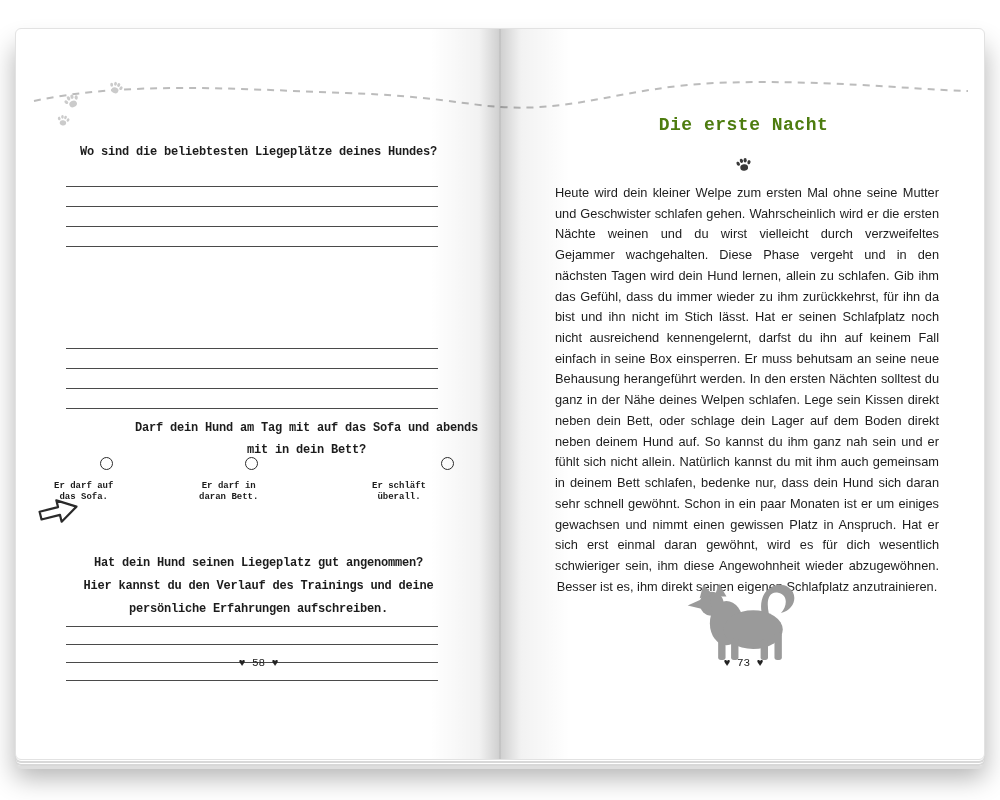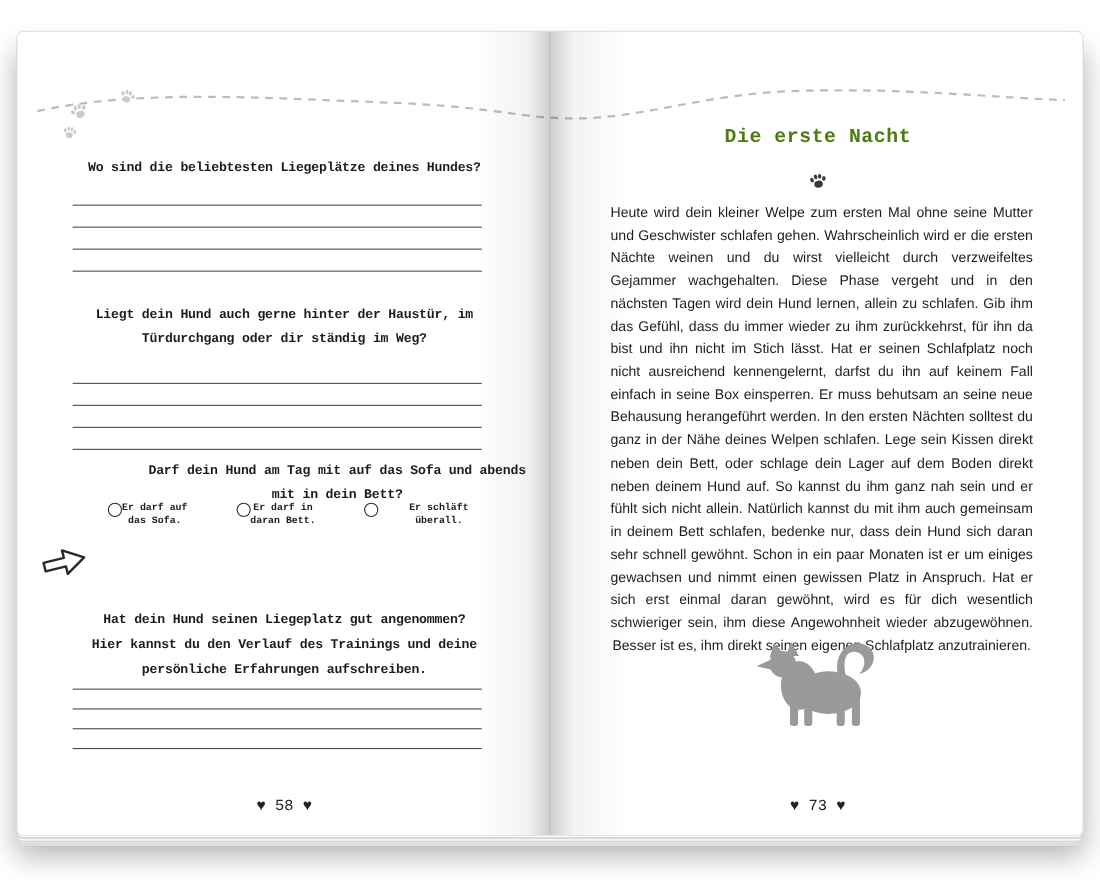--- a/index.html
+++ b/index.html
@@ -18,27 +18,27 @@
   }
   .page{position:absolute;top:0;height:730px;}
   .page.left{left:0;width:485px;}
   .page.right{left:485px;width:485px;}
   .q{position:absolute;width:100%;text-align:center;font-family:"Liberation Mono","DejaVu Sans Mono",monospace;
      font-size:12px;line-height:22px;color:#1c1c1c;white-space:pre-line;letter-spacing:-0.2px;font-weight:700;}
   .lines{position:absolute;left:50px;width:372px;}
   .wline{height:20px;border-bottom:1px solid #4a4a4a;}
   .lines.tight .wline{height:18px;}
   .options{position:absolute;top:428px;left:38px;width:400px;display:flex;justify-content:space-between;}
-  .opt{display:flex;flex-direction:row;align-items:flex-start;margin-left:44px;}
+  .opt{display:flex;flex-direction:column;align-items:flex-end;}
   .opt .radio{width:13px;height:13px;border:1.6px solid #2c2c2c;border-radius:50%;background:#fff;margin-bottom:11px;}
   .opt .olabel{font-family:"Liberation Mono","DejaVu Sans Mono",monospace;font-size:9px;line-height:11px;
      color:#1c1c1c;text-align:center;white-space:pre-line;font-weight:700;}
   .opt:nth-child(3) .olabel{width:110px;}
-  .pagenum{position:absolute;top:696px;width:100%;text-align:center;
-     font-family:"Liberation Mono","DejaVu Sans Mono",monospace;font-size:14px;color:#222;}
+  .pagenum{position:absolute;top:628px;width:100%;text-align:center;
+     font-family:"Liberation Mono","DejaVu Sans Mono",monospace;font-size:11px;color:#222;}
   .title{position:absolute;top:86px;width:100%;text-align:center;
      font-family:"Liberation Mono","DejaVu Sans Mono",monospace;font-size:18px;font-weight:700;
      letter-spacing:0.5px;color:#4d7c0f;}
   .titlepaw{position:absolute;top:126px;left:50%;transform:translateX(-50%) rotate(-8deg);}
   .bodytext{position:absolute;top:154px;left:54px;width:384px;
      font-family:"Liberation Sans","DejaVu Sans",sans-serif;font-size:12.8px;line-height:1.62;
      color:#1d1d1d;text-align:justify;text-align-last:center;}
   .dog{position:absolute;top:548px;left:50%;transform:translateX(-50%);}
   .arrow{position:absolute;left:22px;top:468px;transform:rotate(-14deg);}
   .spine-shadow{position:absolute;left:calc(50% - 70px);top:0;width:140px;height:100%;pointer-events:none;z-index:5;
@@ -79,22 +79,20 @@
 
     <div class="q" style="top:112px;">Wo sind die beliebtesten Liegeplätze deines Hundes?</div>
 
     <div class="lines" style="top:138px;">
       <div class="wline"></div>
       <div class="wline"></div>
       <div class="wline"></div>
       <div class="wline"></div>
     </div>
 
-    <div class="q" style="top:246px;">Liegt dein Hund auch gerne hinter der Haustür, im
-Türdurchgang oder dir ständig im Weg?</div>
 
     <div class="lines" style="top:300px;">
       <div class="wline"></div>
       <div class="wline"></div>
       <div class="wline"></div>
       <div class="wline"></div>
     </div>
 
     <div class="q" style="top:388px;margin-left:48px;">Darf dein Hund am Tag mit auf das Sofa und abends
 mit in dein Bett?</div>

